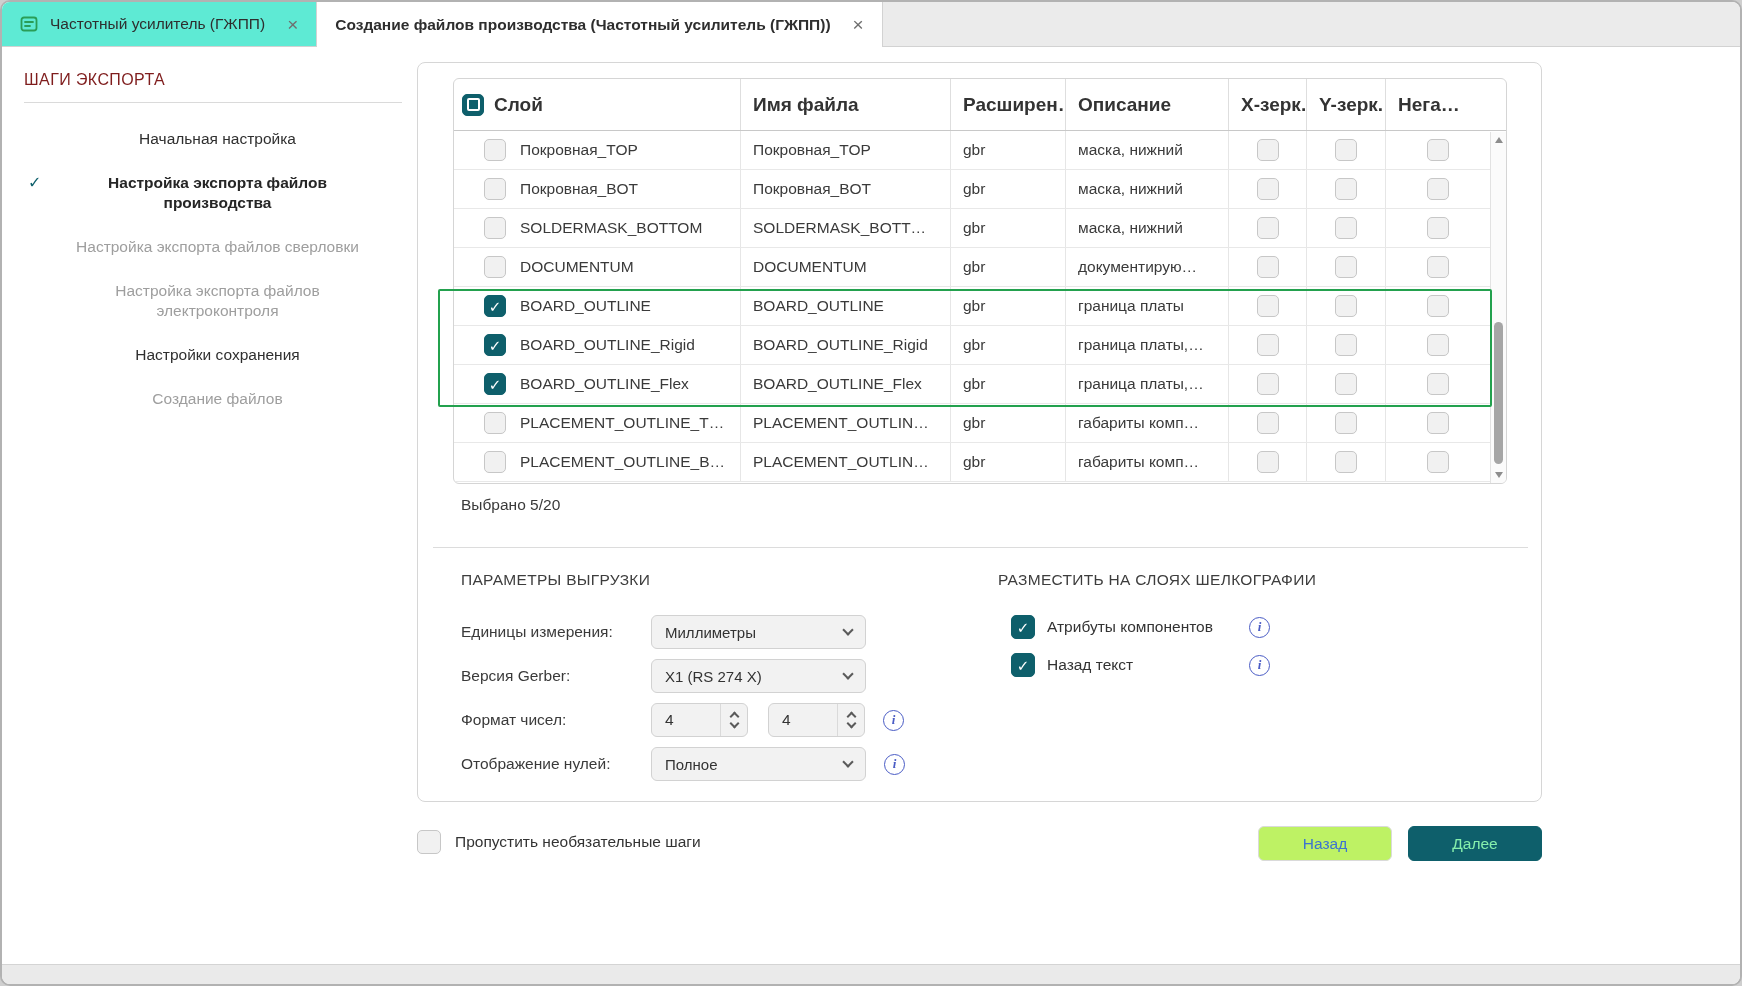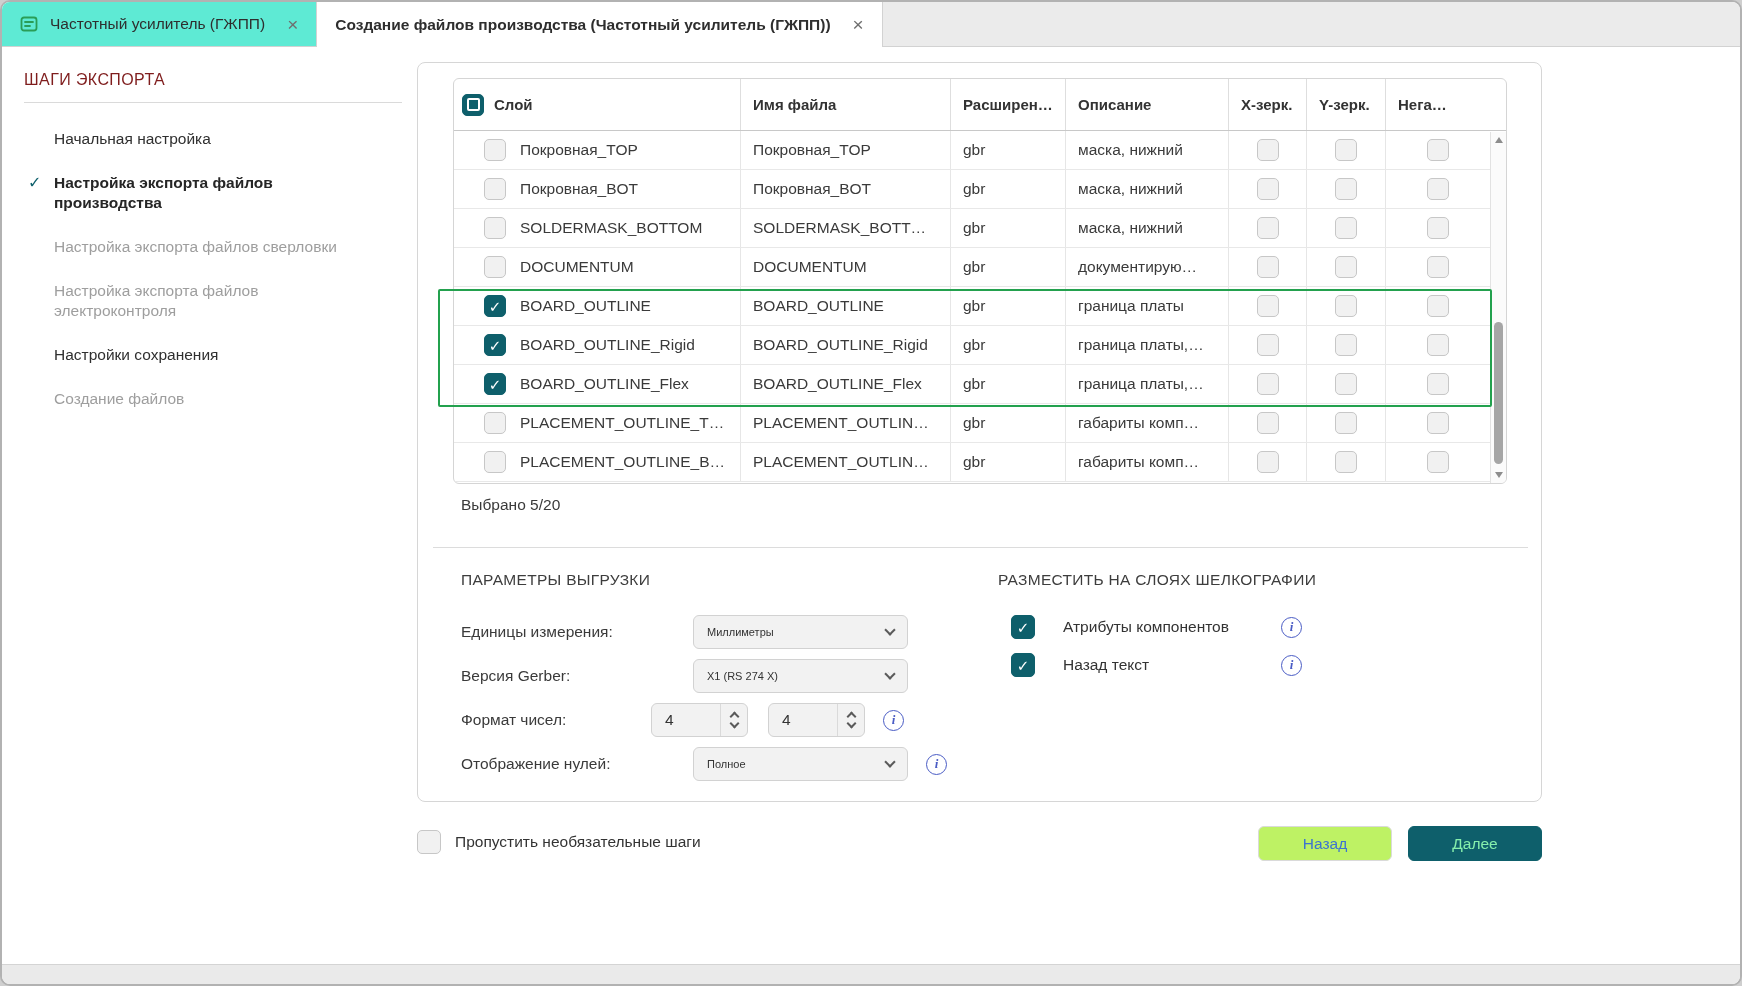--- a/index.html
+++ b/index.html
@@ -50,21 +50,21 @@
   }
   .tab-icon { display: flex; align-items: center; }
 
   
   .sidebar { position: absolute; top: 45px; left: 0; width: 415px; bottom: 20px; background: #fff; }
   .sidebar-title {
     position: absolute; left: 22px; top: 24px;
     font-size: 16px; color: #7f1d1d; letter-spacing: 0.4px;
   }
   .sidebar-sep { position: absolute; left: 22px; top: 55px; width: 378px; height: 1px; background: #dadada; }
-  .steps { position: absolute; top: 70px; left: 0; right: 36px; }
+  .steps { position: absolute; top: 70px; left: 0; right: 36px; text-align: center; }
   .step {
     position: relative;
     padding: 12px 0 12px 52px;
     font-size: 15.5px; line-height: 20px; color: #2f2f2f;
     cursor: pointer;
   }
   .step.disabled { color: #9e9e9e; }
   .step.active { font-weight: 700; color: #262626; }
   .side-check {
     position: absolute; left: 26px; top: 12px;
@@ -82,21 +82,21 @@
 
   
   .table {
     position: absolute; left: 35px; top: 15px; width: 1054px; height: 406px;
     border: 1px solid #d5d5d5; border-radius: 6px; background: #fff;
     overflow: hidden;
   }
   .thead {
     display: flex; height: 52px;
     border-bottom: 1px solid #c8c8c8;
-    font-weight: 700; font-size: 15px; color: #333;
+    font-weight: 700; font-size: 19px; color: #333;
   }
   .th {
     display: flex; align-items: center; padding-left: 12px;
     border-right: 1px solid #dedede;
     overflow: hidden; white-space: nowrap;
   }
   .th.last { border-right: none; }
   .th-first { padding-left: 8px; gap: 10px; }
   .trow {
     display: flex; height: 39px;
@@ -170,21 +170,21 @@
   
   .section-title { font-size: 15.5px; color: #3d3d3d; letter-spacing: 0.3px; }
   .params { position: absolute; left: 43px; top: 508px; }
   .param-rows { margin-top: 26px; }
   .param-row { display: flex; align-items: center; height: 34px; margin-bottom: 10px; }
   .p-label { width: 190px; font-size: 15.5px; color: #3a3a3a; flex: none; }
   .select {
     width: 215px; height: 34px;
     background: #f2f2f2; border: 1px solid #d2d2d2; border-radius: 6px;
     display: flex; align-items: center; justify-content: space-between;
-    padding: 0 13px; font-size: 11px; color: #333; cursor: pointer; margin-left: 42px;
+    padding: 0 13px; font-size: 15px; color: #333; cursor: pointer;
   }
   .chev-down {
     width: 8px; height: 8px;
     border-right: 2px solid #5a5a5a; border-bottom: 2px solid #5a5a5a;
     transform: rotate(45deg); margin-top: -4px; flex: none;
   }
   .spinner {
     width: 97px; height: 34px;
     background: #f2f2f2; border: 1px solid #d2d2d2; border-radius: 6px;
     display: flex; align-items: stretch; cursor: pointer;
@@ -208,21 +208,21 @@
     border: 1.5px solid #4a5cc5; border-radius: 50%;
     color: #4a5cc5; display: flex; align-items: center; justify-content: center;
     font-family: "Liberation Serif", serif; font-style: italic; font-weight: 700; font-size: 13px;
     margin-left: 18px; cursor: pointer;
   }
   .info::after { content: "i"; }
 
   
   .silk { position: absolute; left: 580px; top: 508px; }
   .silk-rows { margin-top: 26px; margin-left: 13px; }
-  .silk-row { display: flex; align-items: center; gap: 28px; height: 24px; margin-bottom: 14px; }
+  .silk-row { display: flex; align-items: center; gap: 12px; height: 24px; margin-bottom: 14px; }
   .silk-label { width: 190px; font-size: 15.5px; color: #333; }
   .silk-row .info { margin-left: 0; }
 
   
   .skip-row {
     position: absolute; left: 415px; top: 828px;
     display: flex; align-items: center; gap: 14px;
     font-size: 15.5px; color: #333;
   }
   .btn {

